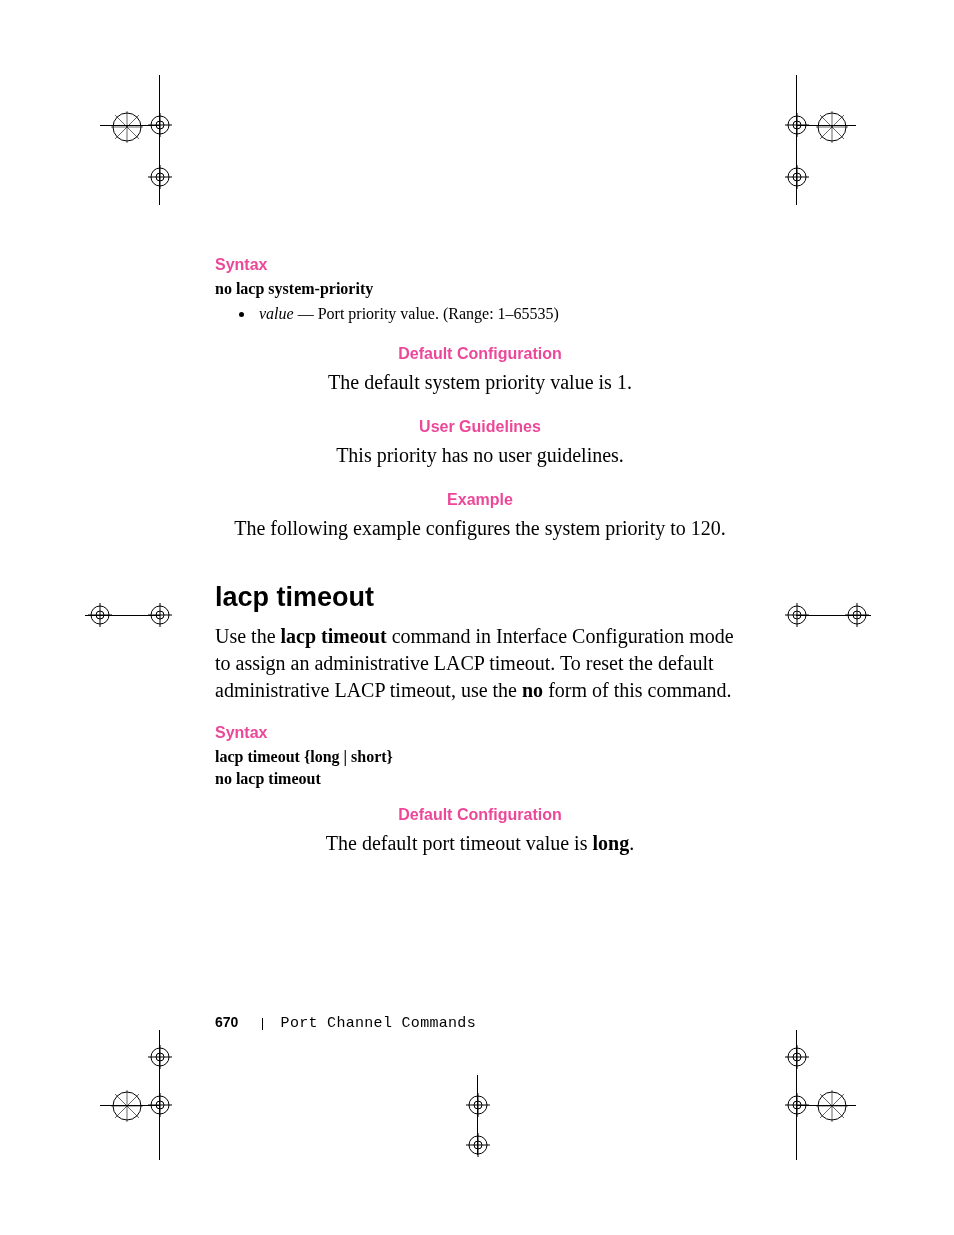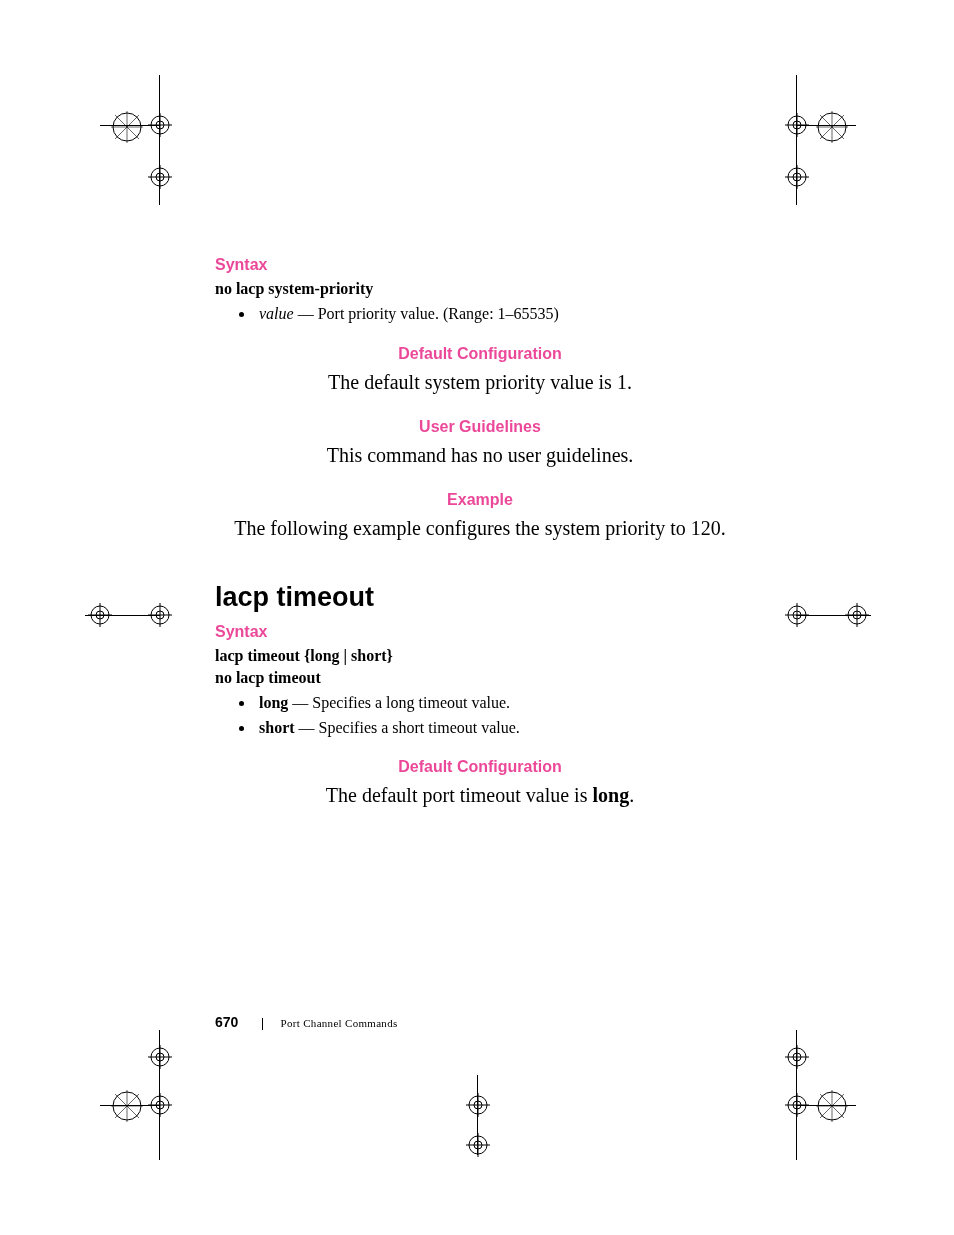--- a/index.html
+++ b/index.html
@@ -66,22 +66,22 @@
     font-size: 14px;
   }
   .footer .sep {
     display: inline-block;
     border-left: 1px solid #000;
     height: 12px;
     vertical-align: middle;
     margin: 0 14px 0 20px;
   }
   .footer .chap {
-    font-family: Liberation Serif, serif;
-    font-size: 11px;
+    font-family: Liberation Mono, monospace;
+    font-size: 15px;
     letter-spacing: 0.3px;
   }
 
   
   .mark { position: absolute; }
   .mark svg { display: block; }
   .crop-v { position:absolute; width:1px; background:#000; }
   .crop-h { position:absolute; height:1px; background:#000; }
 </style>
 </head>
@@ -102,42 +102,37 @@
   </div>
 
   <div class="block">
     <p class="section-head">Default Configuration</p>
     <p class="body-text">The default system priority value is 1.</p>
   </div>
 
 
   <div class="block">
     <p class="section-head">User Guidelines</p>
-    <p class="body-text">This command has no user guidelines.</p>
+    <p class="body-text">This priority has no user guidelines.</p>
   </div>
 
   <div class="block">
     <p class="section-head">Example</p>
     <p class="body-text">The following example configures the system priority to 120.</p>
   </div>
 
   <h2 class="cmd-title">lacp timeout</h2>
+  <p class="body-text" style="margin-bottom:20px">
+    <span>Use the </span><span class="bold">lacp timeout</span><span> command in Interface Configuration mode to assign an administrative LACP timeout. To reset the default administrative LACP timeout, use the </span><span class="bold">no</span><span> form of this command.</span>
+  </p>
 
   <div class="block-tight">
     <p class="section-head">Syntax</p>
     <p class="syntax-line bold">lacp timeout {long | short}</p>
     <p class="syntax-line bold">no lacp timeout</p>
-    <ul class="bullets">
-      <li>
-        <span class="bold">long</span><span> — Specifies a long timeout value.</span>
-      </li>
-      <li>
-        <span class="bold">short</span><span> — Specifies a short timeout value.</span>
-      </li>
-    </ul>
   </div>
 
   <div class="block">
     <p class="section-head">Default Configuration</p>
     <p class="body-text">
       <span>The default port timeout value is </span><span class="bold">long</span><span>.</span>
     </p>
   </div>
 
 </div>

